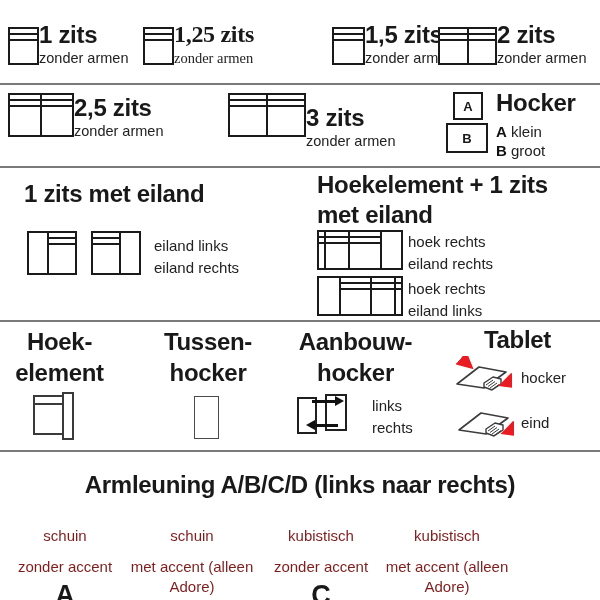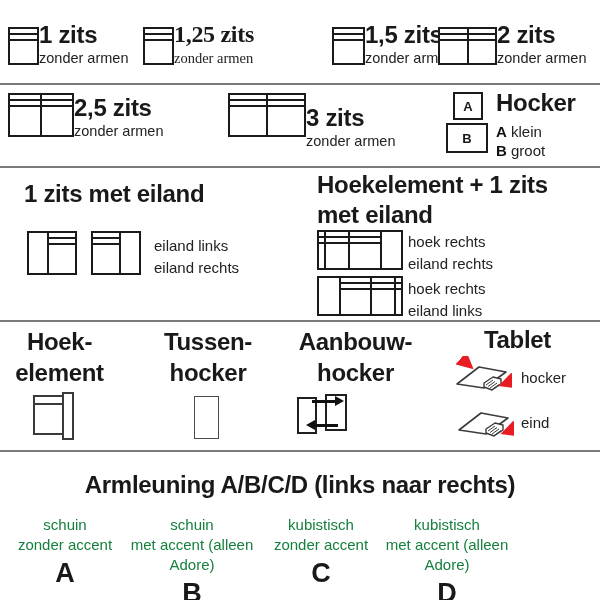--- a/index.html
+++ b/index.html
@@ -57,21 +57,21 @@
   .ab-r2{left:28px;top:0;width:22px;height:37px;}
   .ar{position:absolute;height:3px;background:#111;}
   .ar-t{left:15px;top:6px;width:24px;}
   .ar-t::after{content:"";position:absolute;right:-8px;top:-4px;border-left:9px solid #111;border-top:5.5px solid transparent;border-bottom:5.5px solid transparent;}
   .ar-b{left:17px;top:30px;width:24px;}
   .ar-b::before{content:"";position:absolute;left:-8px;top:-4px;border-right:9px solid #111;border-top:5.5px solid transparent;border-bottom:5.5px solid transparent;}
 
   
   .arm-title{position:absolute;left:0;width:600px;text-align:center;font-size:24px;font-weight:800;letter-spacing:-.3px;}
   .armopt{position:absolute;text-align:center;}
-  .ol{font-size:15px;color:#15803d;line-height:20px;}
+  .ol{font-size:15px;color:#7f1d1d;line-height:20px;margin-top:11px;}
   .oletter{font-size:27px;font-weight:800;margin-top:3px;}
 </style>
 </head>
 <body>
 
 <div class="canvas">
 
   <div class="band sep" id="s1">
     <div class="module" style="left:8px;top:22px;">
       <div class="sofa w31" style="margin-top:5px;">
@@ -211,20 +211,24 @@
 
     <div class="coltitle" style="left:283px;top:4px;width:145px;">
       <div>Aanbouw-</div>
       <div>hocker</div>
     </div>
     <div class="aanbouw" style="position:absolute;left:297px;top:72px;">
       <div class="ab-r ab-r1"></div>
         <div class="ab-r ab-r2"></div>
       <div class="ar ar-t"></div>
       <div class="ar ar-b"></div>
+    </div>
+    <div style="position:absolute;left:372px;top:73px;">
+      <div class="smalllbl">links</div>
+      <div class="smalllbl">rechts</div>
     </div>
 
     <div class="coltitle" style="left:455px;top:2px;width:125px;">Tablet</div>
     <svg style="position:absolute;left:454px;top:34px;" width="58" height="44" viewBox="0 0 58 44">
       <defs>
           <marker id="ah1" markerWidth="7" markerHeight="7" refX="5" refY="3.5" orient="auto">
             <path d="M0,0 L7,3.5 L0,7 Z" fill="#e81c22"></path>
           </marker>
         </defs>
       <path d="M3 28 L25 11 L52 16 L30 32 Z" fill="#fff" stroke="#3c3c3c" stroke-width="1.6" stroke-linejoin="round"></path>

